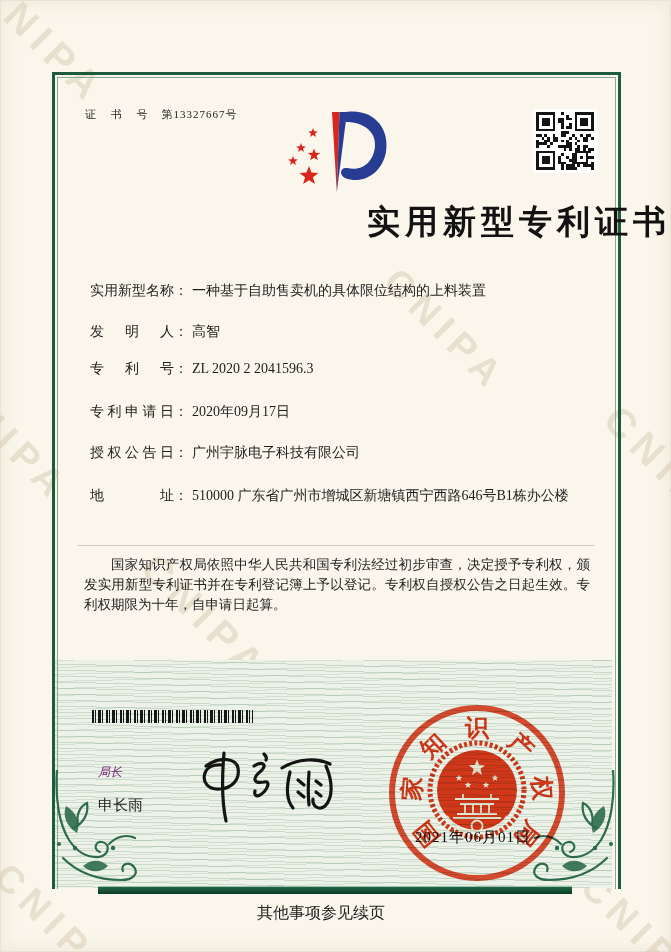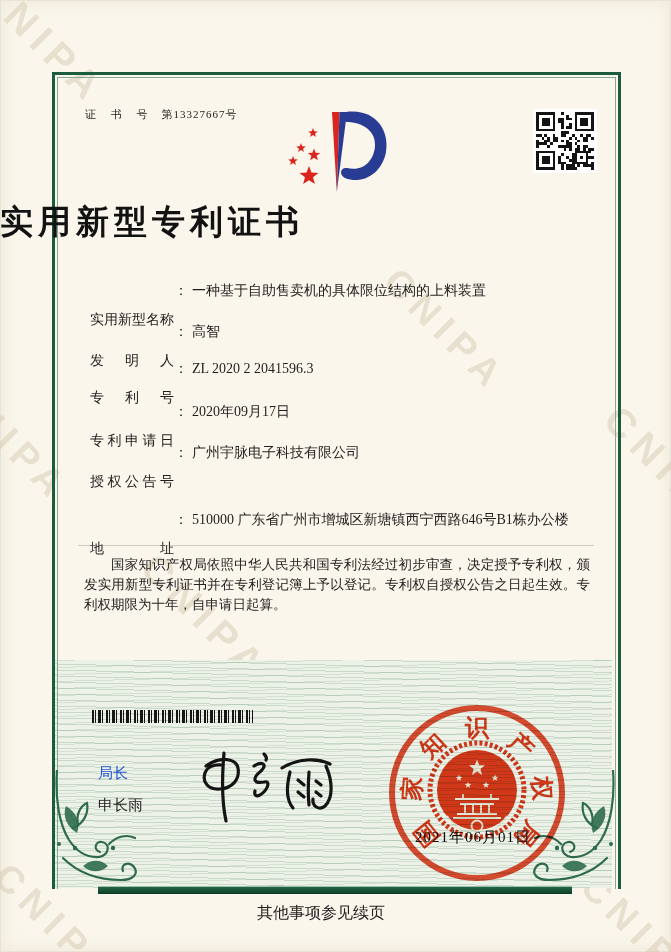--- a/index.html
+++ b/index.html
@@ -40,42 +40,42 @@
     background:linear-gradient(180deg,#236747,#0d3b25);}
   .flourish{position:absolute;top:770px;width:92px;height:118px;}
   .flourish.left{left:53px;}
   .flourish.right{left:525px;transform:scaleX(-1);}
   
   .cert-no{position:absolute;left:85px;top:107px;font-size:11px;letter-spacing:1px;}
   .cert-no .lbl{letter-spacing:6px;margin-right:8px;}
   .logo{position:absolute;left:276px;top:96px;}
   .qr{position:absolute;left:536px;top:112px;width:58px;height:58px;background:#fff;
       padding:0;box-shadow:0 0 0 3px #fff;}
-  .title{position:absolute;left:0;top:200px;width:671px;text-align:left;
+  .title{position:absolute;left:0;top:200px;width:671px;text-align:right;
     font-size:33px;font-weight:bold;letter-spacing:5px;color:#121212;}
   
   .row{position:absolute;left:90px;font-size:14px;line-height:19px;white-space:nowrap;}
-  .flabel{display:inline-block;width:84px;text-align:justify;text-align-last:justify;vertical-align:top;margin-top:29px;}
+  .flabel{display:inline-block;width:84px;text-align:justify;text-align-last:justify;vertical-align:top;}
   .colon{display:inline-block;vertical-align:top;}
   .fvalue{margin-left:4px;vertical-align:top;font-family:Liberation Serif, serif;}
   .fvalue.addr{display:inline-block;width:402px;white-space:normal;line-height:19px;}
   .row .col2{position:absolute;left:240px;top:0;}
   .col2 .flabel{width:88px;}
   .hairline{position:absolute;left:78px;top:545px;width:516px;height:1px;background:rgba(120,120,110,.35);}
   
   .body-text{position:absolute;left:80px;top:551px;width:514px;font-size:13.5px;line-height:20px;color:#242424;}
   .body-text p{margin:4px;text-indent:2em;text-align:justify;}
   
   .barcode{position:absolute;left:92px;top:710px;width:161px;height:13px;
     background:repeating-linear-gradient(90deg,
       #161616 0 2px, rgba(0,0,0,0) 2px 3px,
       #161616 3px 4px, rgba(0,0,0,0) 4px 6px,
       #161616 6px 9px, rgba(0,0,0,0) 9px 10px,
       #161616 10px 11px, rgba(0,0,0,0) 11px 14px);}
-  .signer-title{position:absolute;left:98px;top:764px;font-family:var(--sans);font-size:15px;color:#1d4ed8;}
+  .signer-title{position:absolute;left:98px;top:764px;font-family:var(--sans);font-size:12px;color:#701a75;font-style:italic;}
   .signer-name{position:absolute;left:98px;top:796px;font-family:var(--sans);font-size:15px;color:#222;}
   .signature{position:absolute;left:198px;top:748px;}
   
   .seal{position:absolute;left:389px;top:705px;width:164px;height:164px;border-radius:50%;
     border:6px solid rgba(224,48,15,.9);mix-blend-mode:multiply;opacity:.95;}
   .seal-char{position:absolute;left:50%;top:50%;width:26px;height:26px;margin:-13px 0 0 -13px;
     text-align:center;font-size:24px;font-weight:bold;color:var(--sealred);line-height:26px;}
   .emblem{position:absolute;left:50%;top:48%;transform:translate(-50%,-50%);}
   .seal-date{position:absolute;left:398px;top:828px;width:150px;text-align:center;
     font-size:15px;letter-spacing:1px;color:#0d0d0d;z-index:5;}
@@ -278,23 +278,23 @@
   <div class="row" style="top:322px">
     <span class="flabel">发明人</span><span class="colon">：</span><span class="fvalue">高智</span>
   </div>
   <div class="row" style="top:359px">
     <span class="flabel">专利号</span><span class="colon">：</span><span class="fvalue">ZL 2020 2 2041596.3</span>
   </div>
   <div class="row" style="top:402px">
     <span class="flabel">专利申请日</span><span class="colon">：</span><span class="fvalue">2020年09月17日</span>
   </div>
   <div class="row" style="top:443px">
-    <span class="flabel">授权公告号</span><span class="colon">：</span><span class="fvalue">广州宇脉电子科技有限公司</span>
-  </div>
-  <div class="row" style="top:510px">
+    <span class="flabel">授权公告日</span><span class="colon">：</span><span class="fvalue">广州宇脉电子科技有限公司</span>
+  </div>
+  <div class="row" style="top:486px">
     <span class="flabel">地址</span><span class="colon">：</span><span class="fvalue addr">510000 广东省广州市增城区新塘镇西宁西路646号B1栋办公楼</span>
   </div>
 
   <div class="hairline"></div>
 
   <div class="body-text">
     <p>国家知识产权局依照中华人民共和国专利法经过初步审查，决定授予专利权，颁发实用新型专利证书并在专利登记簿上予以登记。专利权自授权公告之日起生效。专利权期限为十年，自申请日起算。</p>
   </div>
 
   <div class="barcode"></div>

